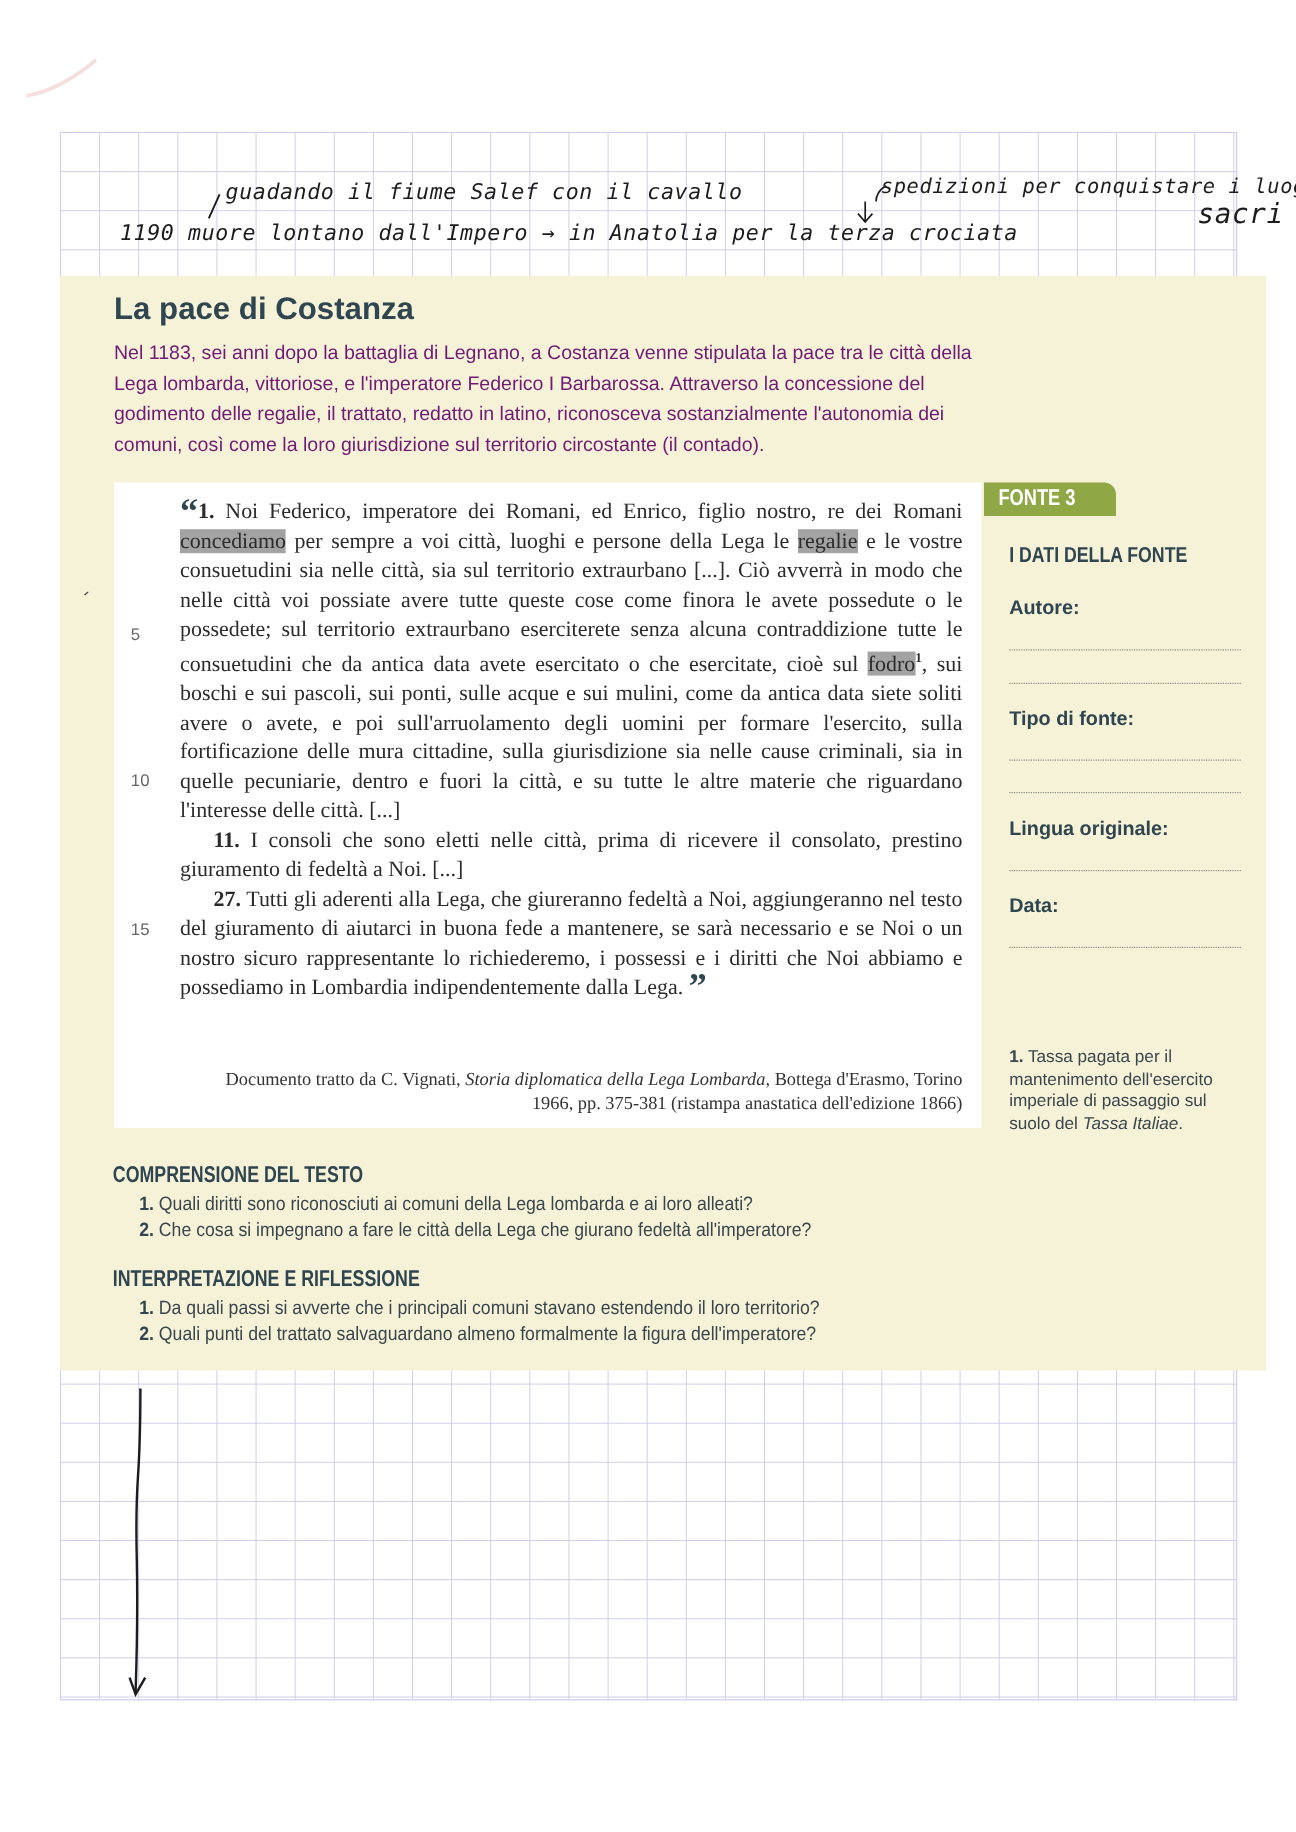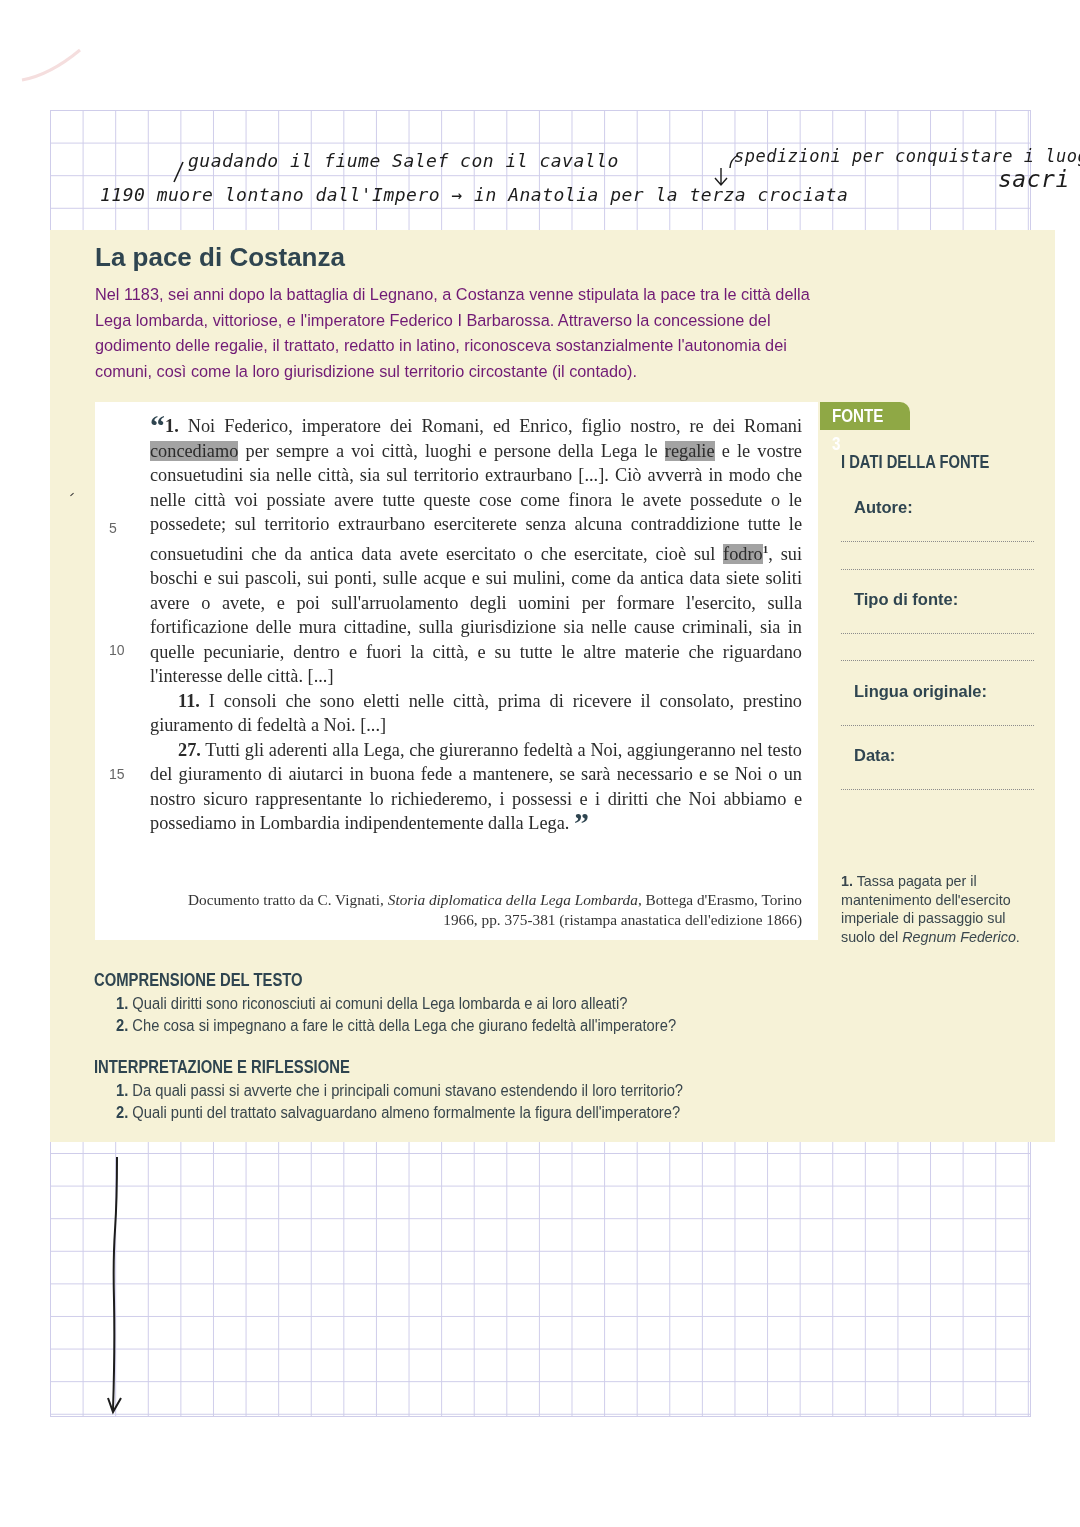--- a/index.html
+++ b/index.html
@@ -26,25 +26,25 @@
   .source {
     position:absolute; left:45px; top:172px; width:723px; height:538px; background:#ffffff;
   }
   .src-text { position:absolute; left:55px; top:12px; width:652px; font-family:"Liberation Serif", serif; font-size:18.3px; line-height:24.5px; color:#2b2b2b; text-align:justify; }
   .src-text p { margin:0; }
   .indent { text-indent:28px; }
   .hl { background:#a3a3a3; }
   .quote-mark { font-size:30px; font-weight:bold; color:#2f4550; line-height:0; vertical-align:-4px; }
   .line-num { position:absolute; left:14px; font-size:14px; color:#666; font-family:"Liberation Sans", sans-serif; }
   .citation { position:absolute; right:16px; top:488px; width:620px; text-align:right; font-family:"Liberation Serif", serif; font-size:15.3px; line-height:20px; color:#333; }
-  .fonte-tab { position:absolute; left:770px; top:172px; width:90px; height:28px; background:#8fa845; border-radius:0 10px 0 0; color:#fff; font-weight:bold; font-size:19px; line-height:28px; padding-left:12px; box-sizing:border-box; }
+  .fonte-tab { position:absolute; left:770px; top:172px; width:110px; height:28px; background:#8fa845; border-radius:0 10px 0 0; color:#fff; font-weight:bold; font-size:19px; line-height:28px; padding-left:12px; box-sizing:border-box; }
   .fonte-tab span { display:inline-block; transform:scaleX(0.8); transform-origin:left; }
   .side { position:absolute; left:791px; top:222px; width:195px; }
   .side-head { font-size:18px; font-weight:bold; color:#2f4550; transform:scaleX(0.82); transform-origin:left; white-space:nowrap; }
-  .side-label { position:absolute; left:13px; font-size:16.5px; font-weight:bold; color:#2f4550; }
+  .side-label { position:absolute; left:0; font-size:16.5px; font-weight:bold; color:#2f4550; }
   .dots { position:absolute; left:0; width:193px; border-top:1px dotted #8c8c8c; }
   .footnote { position:absolute; left:791px; top:642px; width:200px; font-size:14.3px; line-height:18.5px; color:#39464d; }
   .section-h { position:absolute; left:44px; font-size:19px; font-weight:bold; color:#2f4550; transform:scaleX(0.78); transform-origin:left; white-space:nowrap; }
   .q { position:absolute; left:66px; font-size:16px; color:#39464d; white-space:nowrap; transform:scaleX(0.92); transform-origin:left; }
   .q b { color:#2f4550; }
   .arrow-svg { position:absolute; left:0; top:0; }
 </style>
 </head>
 <body>
 
@@ -90,21 +90,21 @@
     <div class="dots" style="top:117px;"></div>
     <div class="side-label" style="top:138px;">Tipo di fonte:</div>
     <div class="dots" style="top:181px;"></div>
     <div class="dots" style="top:208px;"></div>
     <div class="side-label" style="top:230px;">Lingua originale:</div>
     <div class="dots" style="top:273px;"></div>
     <div class="side-label" style="top:294px;">Data:</div>
     <div class="dots" style="top:337px;"></div>
   </div>
 
-  <div class="footnote"><b>1.</b><span> Tassa pagata per il mantenimento dell'esercito imperiale di passaggio sul suolo del </span><i>Regnum Federico</i><span>.</span></div>
+  <div class="footnote"><b>1.</b><span> Tassa pagata per il mantenimento dell'esercito imperiale di passaggio sul suolo del </span><i>Tassa Italiae</i><span>.</span></div>
 
   <div class="section-h" style="top:739px;">COMPRENSIONE DEL TESTO</div>
   <div class="q" style="top:765px;"><b>1.</b> <span>Quali diritti sono riconosciuti ai comuni della Lega lombarda e ai loro alleati?</span></div>
   <div class="q" style="top:787px;"><b>2.</b> <span>Che cosa si impegnano a fare le città della Lega che giurano fedeltà all'imperatore?</span></div>
 
   <div class="section-h" style="top:826px;">INTERPRETAZIONE E RIFLESSIONE</div>
   <div class="q" style="top:852px;"><b>1.</b> <span>Da quali passi si avverte che i principali comuni stavano estendendo il loro territorio?</span></div>
   <div class="q" style="top:874px;"><b>2.</b> <span>Quali punti del trattato salvaguardano almeno formalmente la figura dell'imperatore?</span></div>
 </div>
 

